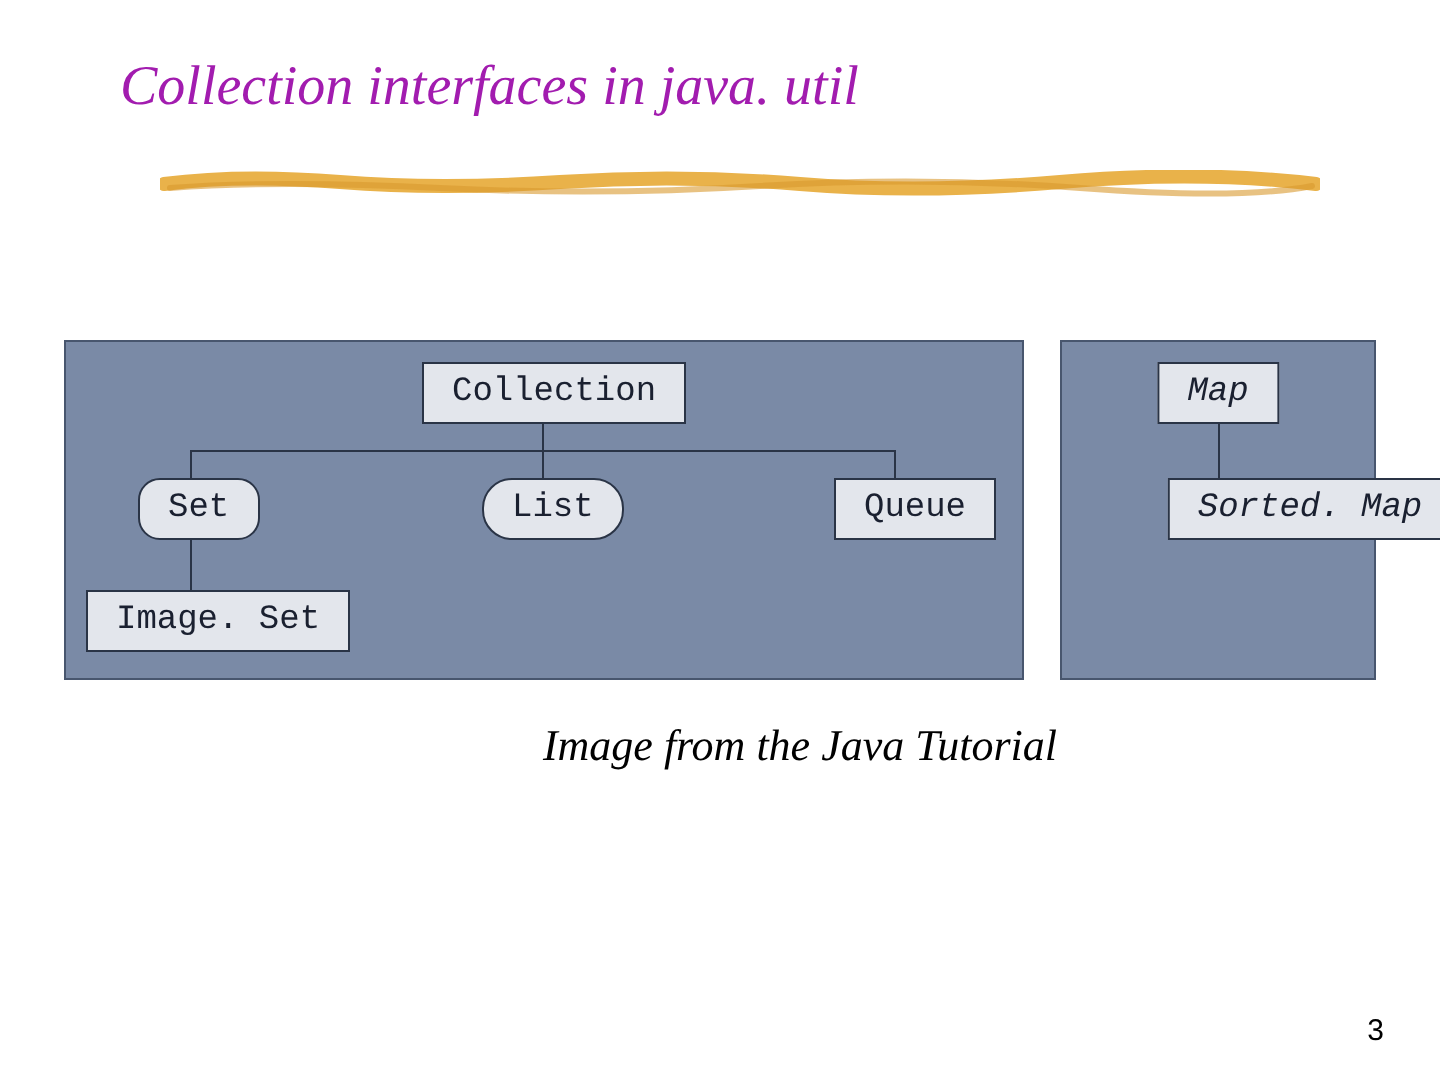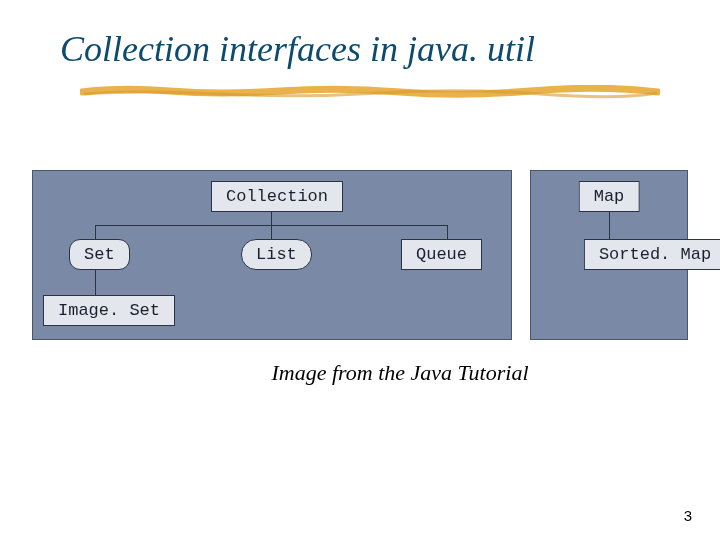--- a/index.html
+++ b/index.html
@@ -8,23 +8,23 @@
     height: 540px;
     background: #ffffff;
     font-family: "Times New Roman", Times, serif;
     position: relative;
     overflow: hidden;
   }
   .title {
     position: absolute;
     top: 28px;
     left: 60px;
-    font-size: 36px;
+    font-size: 28px;
     font-style: italic;
-    color: #0c4a6e;
+    color: #a21caf;
   }
   .underline {
     position: absolute;
     top: 85px;
     left: 80px;
     width: 580px;
     height: 14px;
   }
   .underline svg { width: 100%; height: 100%; display: block; }
 
@@ -36,21 +36,21 @@
     display: flex;
     gap: 18px;
   }
   .panel {
     background: #7a8aa6;
     border: 1px solid #48566e;
     position: relative;
     height: 170px;
   }
   .panel-left { flex: 0 0 480px; padding-left: 36px; }
-  .panel-right { flex: 1; }
+  .panel-right { flex: 1; font-style: italic; }
 
   .node {
     position: absolute;
     background: #e3e6ec;
     border: 1px solid #2a3446;
     padding: 5px 14px;
     font-family: "Courier New", Courier, monospace;
     font-size: 17px;
     color: #1a2030;
     white-space: nowrap;
@@ -102,21 +102,21 @@
     <div class="node" style="left:178px; top:10px;">Collection</div>
 
     <div class="vline" style="left:238px; top:40px; height:14px;"></div>
     <div class="hline" style="left:62px; top:54px; width:352px;"></div>
     <div class="vline" style="left:62px; top:54px; height:14px;"></div>
     <div class="vline" style="left:238px; top:54px; height:14px;"></div>
     <div class="vline" style="left:414px; top:54px; height:14px;"></div>
 
     <div class="node" style="left:36px; top:68px;border-radius:11px;">Set</div>
     <div class="node" style="left:208px; top:68px;border-radius:15px;">List</div>
-    <div class="node" style="left:368px; top:68px;text-align:center;">Queue</div>
+    <div class="node" style="left:384px; top:68px;text-align:center;">Queue</div>
 
     <div class="vline" style="left:62px; top:98px; height:26px;"></div>
 
     <div class="node" style="left:10px; top:124px;">Image. Set</div>
   </div>
 
   <div class="panel panel-right">
     <div class="node" style="left:50%; transform:translateX(-50%); top:10px;">Map</div>
 
     <div class="vline" style="left:50%; top:40px; height:28px;"></div>

